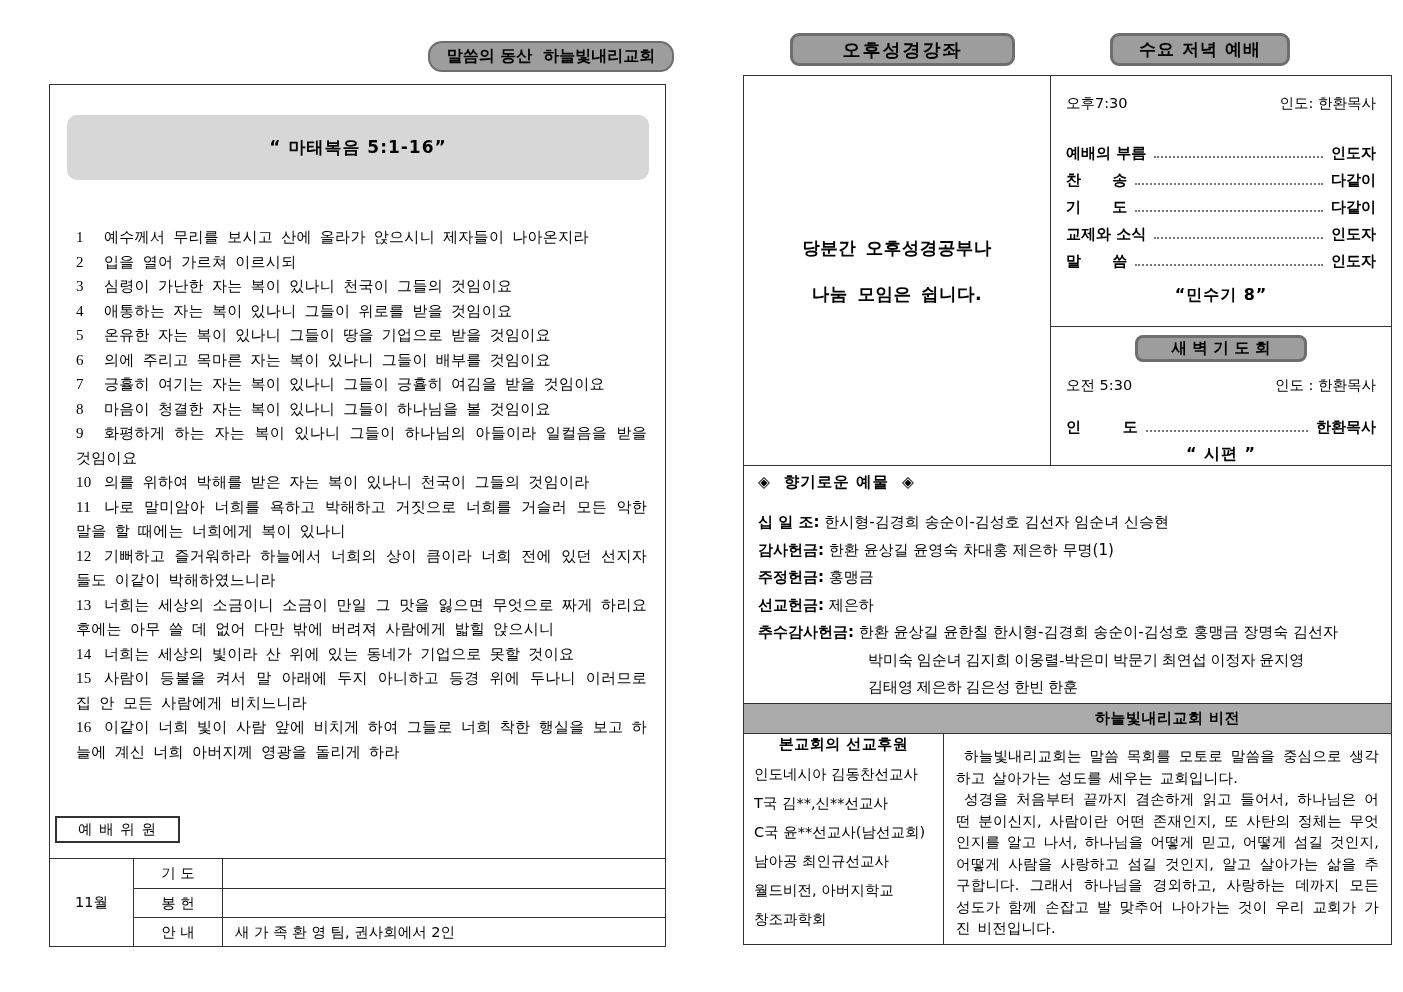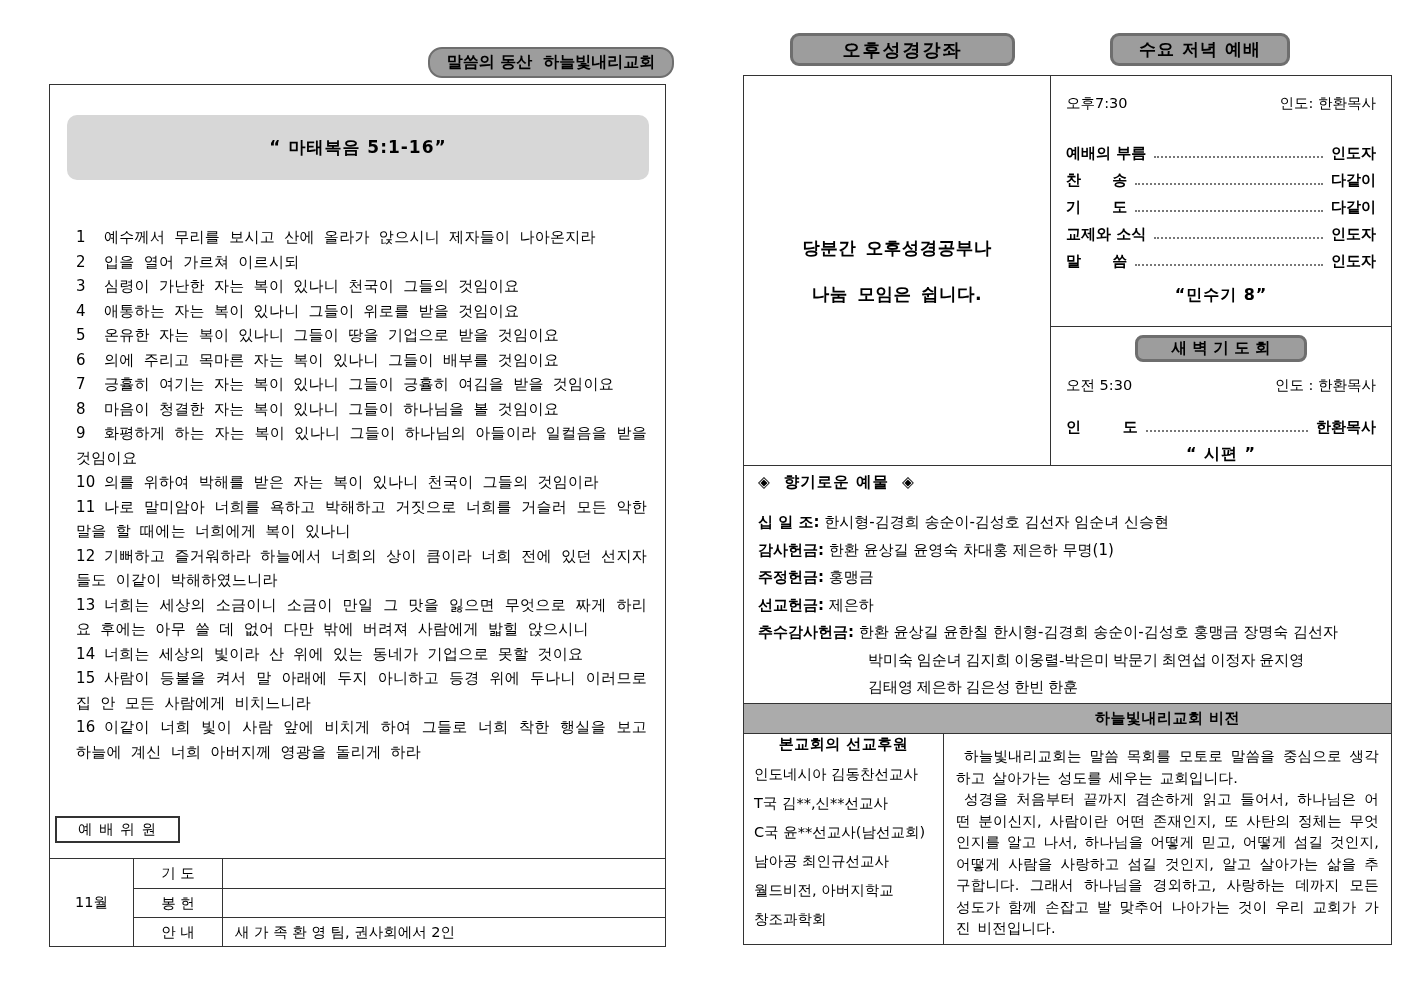--- a/index.html
+++ b/index.html
@@ -9,39 +9,39 @@
     font-family:"DejaVu Sans","Liberation Sans",sans-serif;
     color:#000;
   }
 
   
   .badge {
     position:absolute; background:#9d9d9d; border:3px solid #6e6e6e;
     border-radius:9px; display:flex; align-items:center; justify-content:center;
     font-weight:bold; color:#000; white-space:pre;
   }
-  .site-badge   { left:428px; top:47px;  width:246px; height:31px; font-size:16px; border-width:2px; border-radius:14px; }
+  .site-badge   { left:428px; top:41px;  width:246px; height:31px; font-size:16px; border-width:2px; border-radius:14px; }
   .lecture-badge{ left:790px; top:33px;  width:225px; height:33px; font-size:18px; letter-spacing:2px; }
   .wed-badge    { left:1110px; top:33px; width:180px; height:33px; font-size:17px; letter-spacing:1px; }
 
   
   .left-page {
     position:absolute; left:49px; top:84px; width:617px; height:863px;
     border:1px solid #333; background:#fff;
   }
   .title-bar {
     position:absolute; left:17px; top:30px; width:582px; height:65px;
     background:#d7d7d7; border-radius:10px;
     display:flex; align-items:center; justify-content:center;
     font-weight:bold; font-size:17px; letter-spacing:1px;
   }
   .verses {
     position:absolute; left:26px; right:18px; top:140px;
     font-size:15px; line-height:24.5px; text-align:justify;
-    letter-spacing:0.3px; word-spacing:4px;
+    letter-spacing:0.3px; word-spacing:4px;font-family:Liberation Serif, serif;
   }
   .verse { margin:0; }
   .vnum { display:inline-block; min-width:28px; }
   .committee-box {
     position:absolute; left:5px; top:731px; width:125px; height:27px;
     border:2px solid #333; display:flex; align-items:center; justify-content:center;
     font-size:14.5px; letter-spacing:1px; white-space:pre;
   }
   .duty-table {
     position:absolute; left:0; right:0; bottom:0; height:88px;

